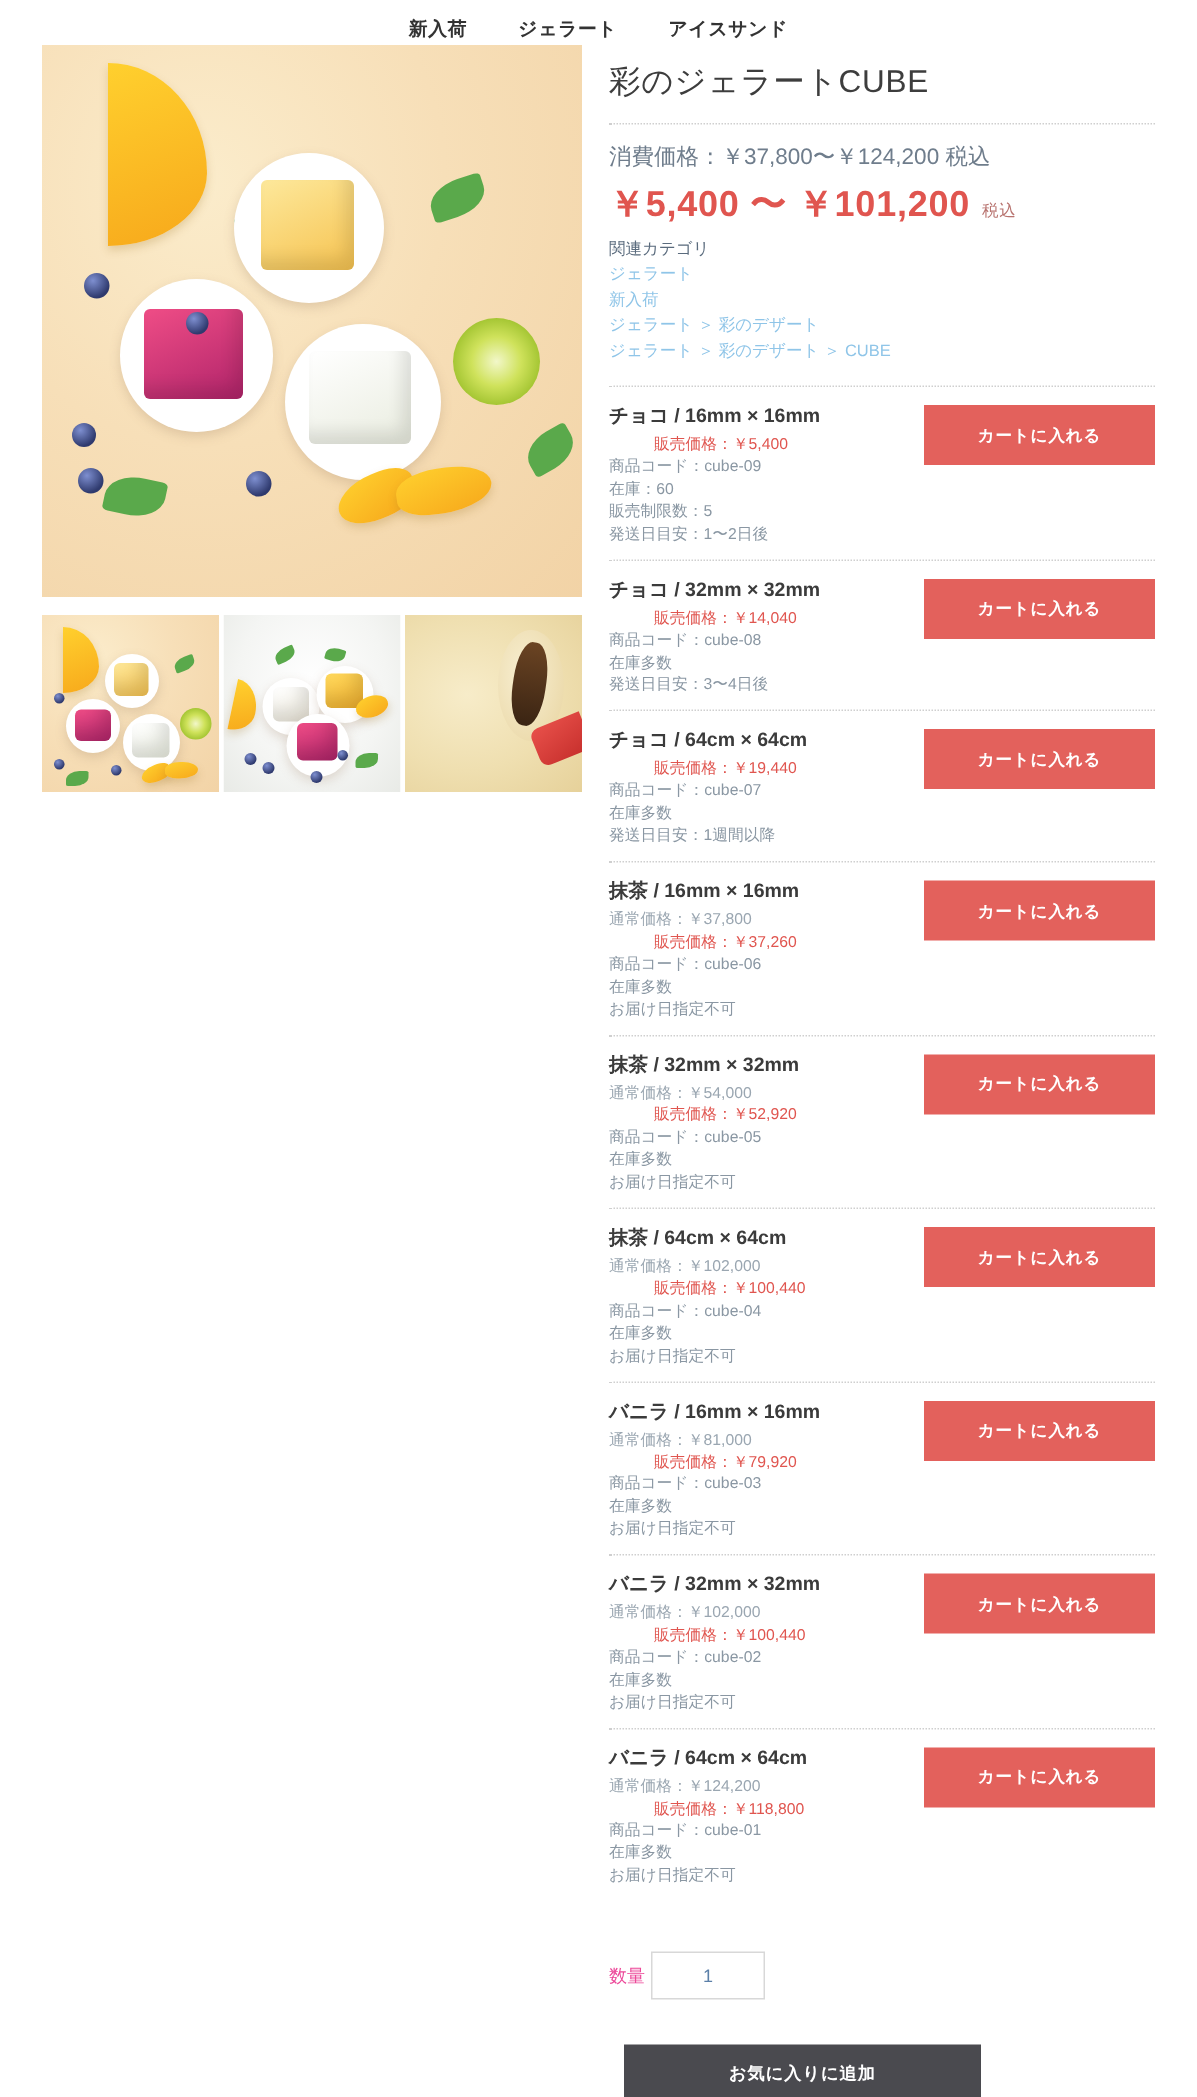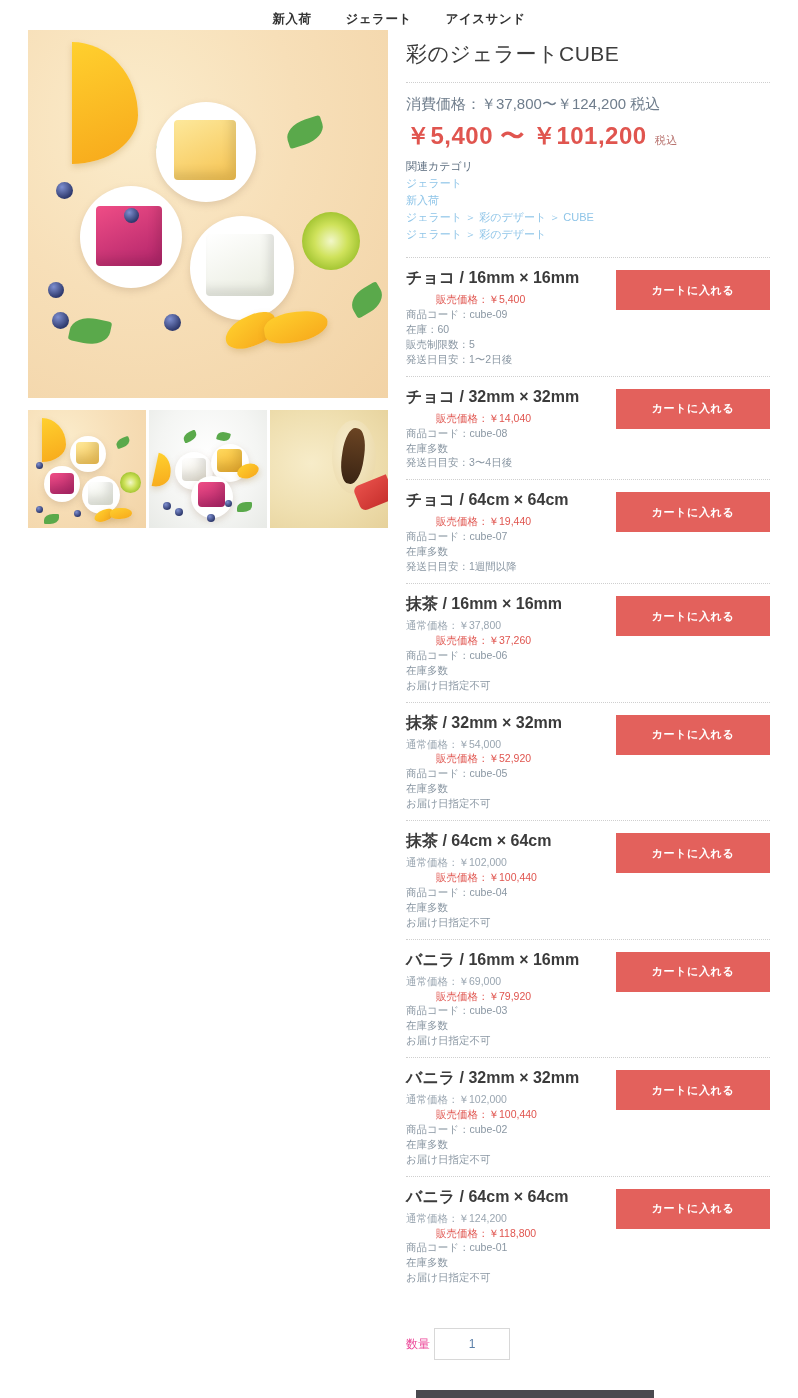--- a/index.html
+++ b/index.html
@@ -73,21 +73,21 @@
   .cats a { display: block; font-size: 11px; color: #8fc5e8; text-decoration: none; }
 
   
   .variants { margin-top: 6px; }
   .variant {
     display: flex; align-items: flex-start; justify-content: space-between;
     border-top: 1px dotted #cfcfcf; padding: 10px 0 9px; gap: 10px;
   }
   .variant:first-child { border-top: 1px dotted #cfcfcf; }
   .v-info { flex: 1 1 auto; min-width: 0; }
-  .v-name { font-size: 16px; color: #3b3b3b; font-weight: bold; margin-bottom: 3px; }
+  .v-name { font-size: 13px; color: #3b3b3b; font-weight: bold; margin-bottom: 3px; }
   .v-line { font-size: 10.5px; color: #8a97a3; line-height: 1.42; }
   .v-line.sale { color: #e0554f; padding-left: 30px; }
   .v-line.strike { color: #9aa6b1; }
   .btn-cart {
     flex: 0 0 154px; width: 154px; height: 40px;
     background: #e3615c; color: #fff; border: 0;
     font-size: 11px; font-weight: bold; letter-spacing: .6px;
     cursor: pointer; font-family: inherit; margin-top: 2px;
   }
 
@@ -221,22 +221,22 @@
 
     <div class="price-sale">
       <span>￥5,400 〜 ￥101,200</span><span class="tax">税込</span>
     </div>
 
 
     <div class="cats">
       <div class="cat-head">関連カテゴリ</div>
       <a href="#">ジェラート</a>
       <a href="#">新入荷</a>
+      <a href="#">ジェラート ＞ 彩のデザート</a>
       <a href="#">ジェラート ＞ 彩のデザート ＞ CUBE</a>
-      <a href="#">ジェラート ＞ 彩のデザート</a>
     </div>
 
     <div class="variants">
 
       <div class="variant">
         <div class="v-info">
           <div class="v-name">チョコ / 16mm × 16mm</div>
           <div class="v-line sale">販売価格：￥5,400</div>
           <div class="v-line">商品コード：cube-09</div>
           <div class="v-line">在庫：60</div>
@@ -300,21 +300,21 @@
           <div class="v-line">商品コード：cube-04</div>
           <div class="v-line">在庫多数</div>
           <div class="v-line">お届け日指定不可</div>
         </div>
         <button class="btn-cart">カートに入れる</button>
       </div>
 
       <div class="variant">
         <div class="v-info">
           <div class="v-name">バニラ / 16mm × 16mm</div>
-          <div class="v-line strike">通常価格：￥69,000</div>
+          <div class="v-line strike">通常価格：￥81,000</div>
           <div class="v-line sale">販売価格：￥79,920</div>
           <div class="v-line">商品コード：cube-03</div>
           <div class="v-line">在庫多数</div>
           <div class="v-line">お届け日指定不可</div>
         </div>
         <button class="btn-cart">カートに入れる</button>
       </div>
 
       <div class="variant">
         <div class="v-info">

